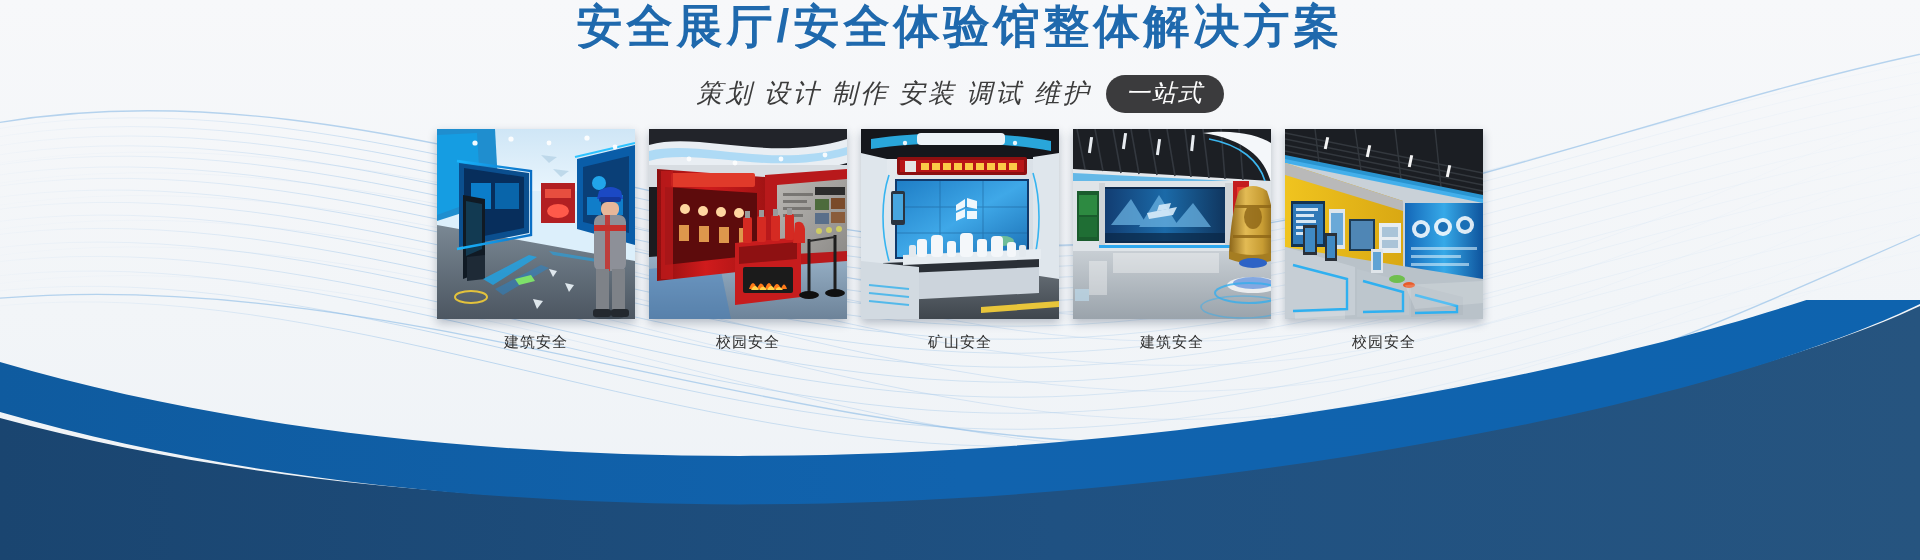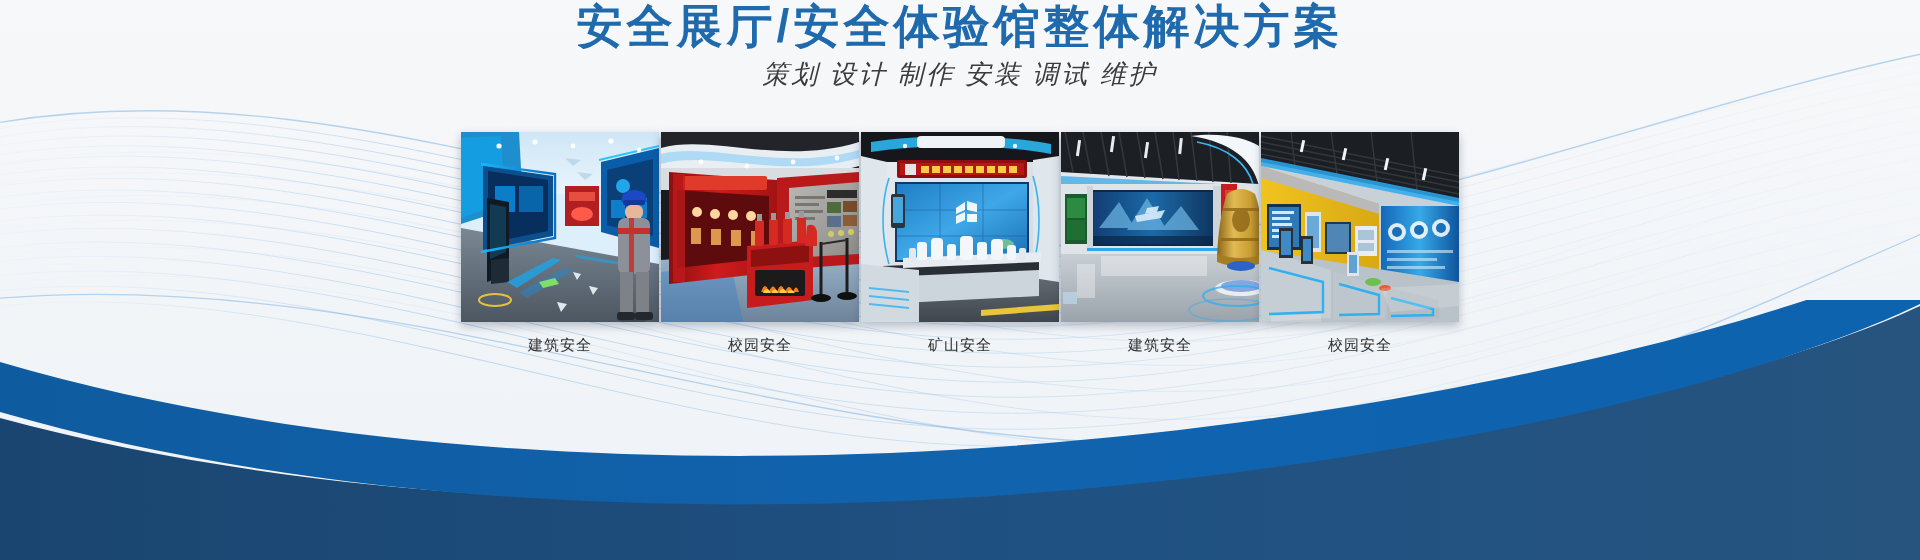--- a/index.html
+++ b/index.html
@@ -41,21 +41,21 @@
     font-size:46px;
     font-weight:bold;
     color:#1f69ad;
     letter-spacing:4px;
     line-height:1.15;
     white-space:nowrap;
     text-shadow:0 1px 0 rgba(255,255,255,.6);
   }
 
   .subtitle-row {
-    margin-top:4px;
+    margin-top:22px;
     display:flex; align-items:center;
     gap:14px;
     white-space:nowrap;
   }
   .subtitle-text {
     font-size:26px;
     font-style:italic;
     color:#3c3c3c;
     letter-spacing:3px;
     font-family:"Liberation Serif","DejaVu Serif",serif;
@@ -68,24 +68,24 @@
     font-style:italic;
     letter-spacing:2px;
     border-radius:22px;
     padding:6px 20px 8px 20px;
     font-family:"Liberation Serif","DejaVu Serif",serif;
     line-height:1;
   }
 
   
   .gallery {
-    margin-top:40px;
+    margin-top:16px;
     display:flex;
     align-items:flex-start;
-    gap:2px;
+    gap:14px;
   }
   .card { width:198px; }
   .thumb {
     position:relative;
     width:198px; height:190px;
     overflow:hidden;
     background:#2a3340;
     box-shadow:0 4px 9px rgba(20,40,70,.28);
   }
   .thumb > svg { display:block; width:198px; height:190px; }
@@ -170,20 +170,21 @@
     <path d="M0,62 C430,188 980,176 1432,92 C1662,50 1836,-4 1920,-44
              L1920,4 C1830,48 1662,102 1432,142 C980,224 430,236 0,112 Z" fill="url(#brightBlue)"></path>
   </svg>
 
   <div class="content">
 
     <div class="title">安全展厅/安全体验馆整体解决方案</div>
 
     <div class="subtitle-row">
       <span class="subtitle-text">策划 设计 制作 安装 调试 维护</span>
+      <span class="badge">一站式</span>
     </div>
 
     <div class="gallery">
 
       <div class="card">
         <div class="thumb">
           <svg viewBox="0 0 198 190" preserveAspectRatio="none">
             <defs>
               <linearGradient id="c1ceil" x1="0" y1="0" x2="0" y2="1">
                 <stop offset="0" stop-color="#cfe6f6"></stop>

